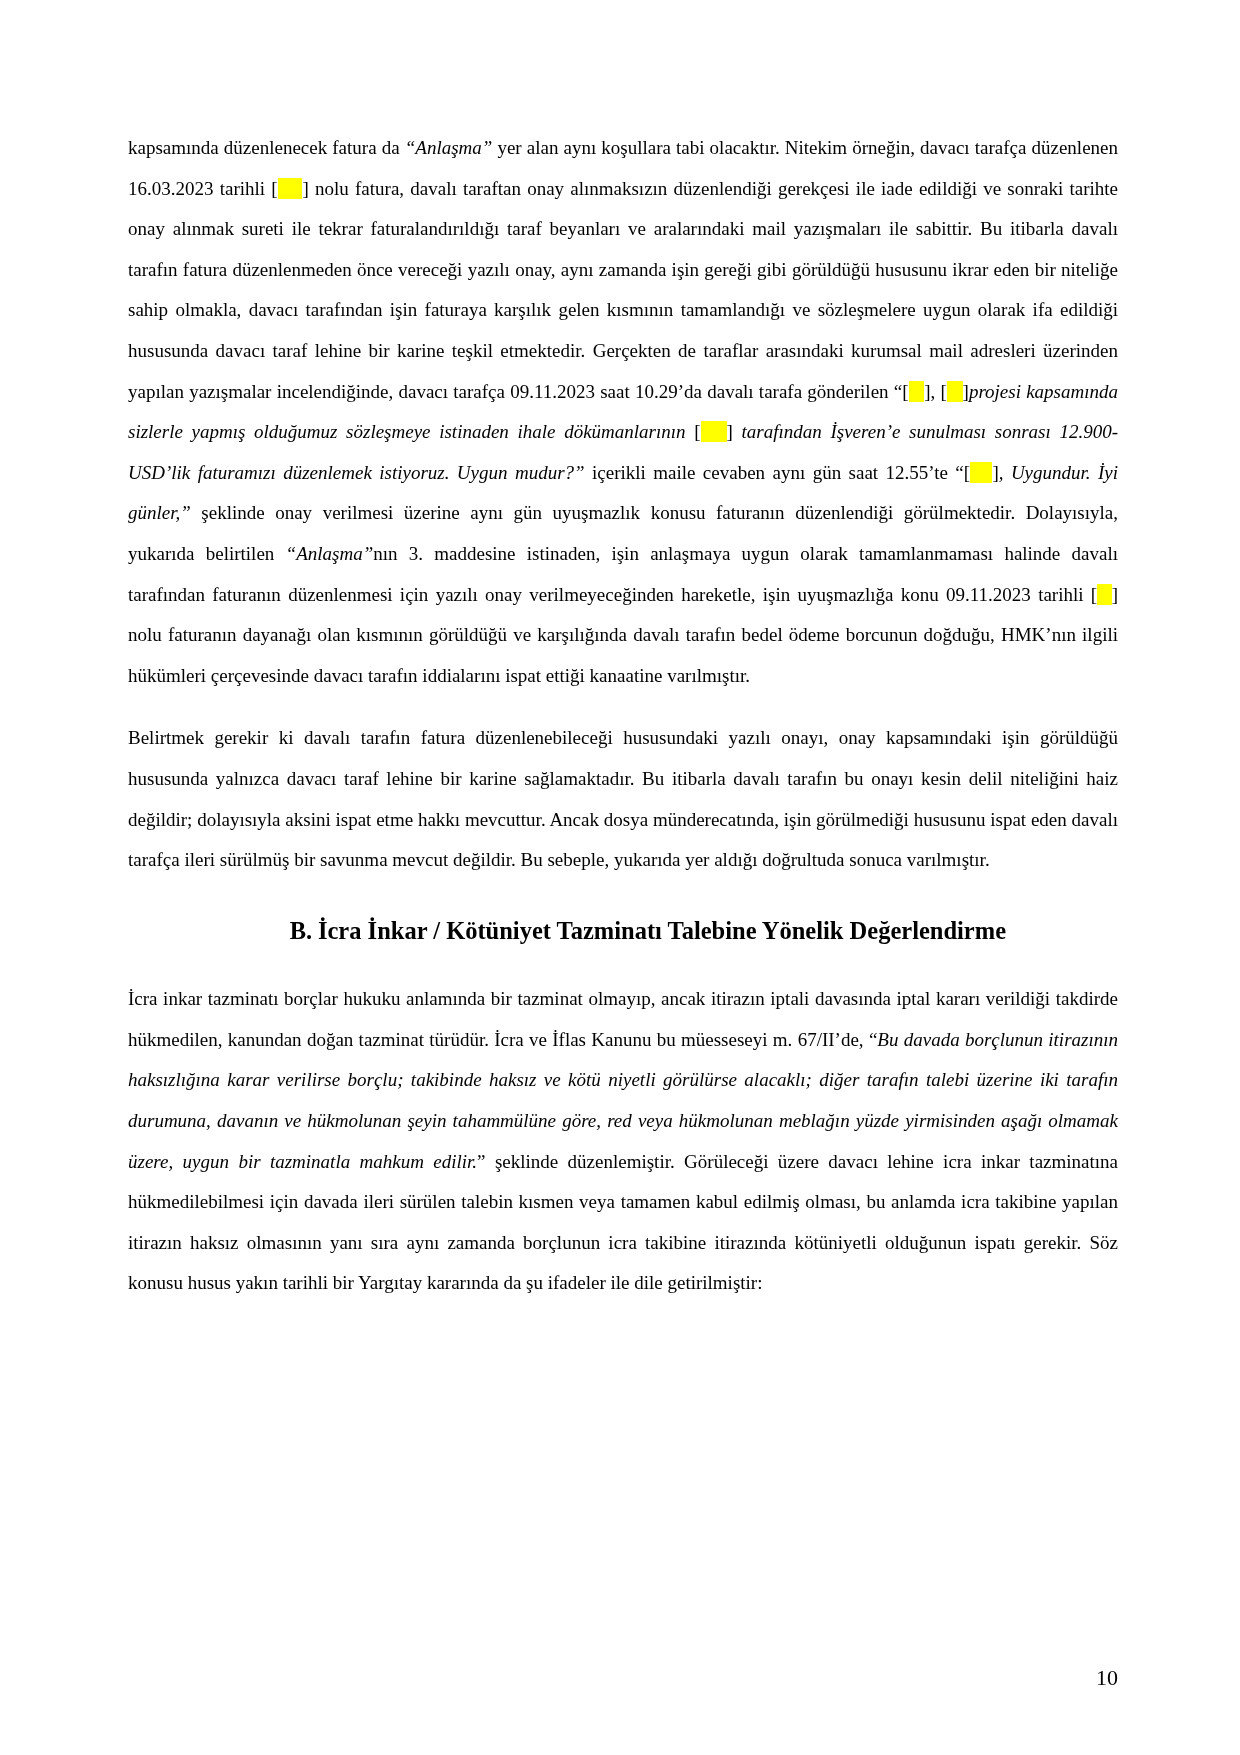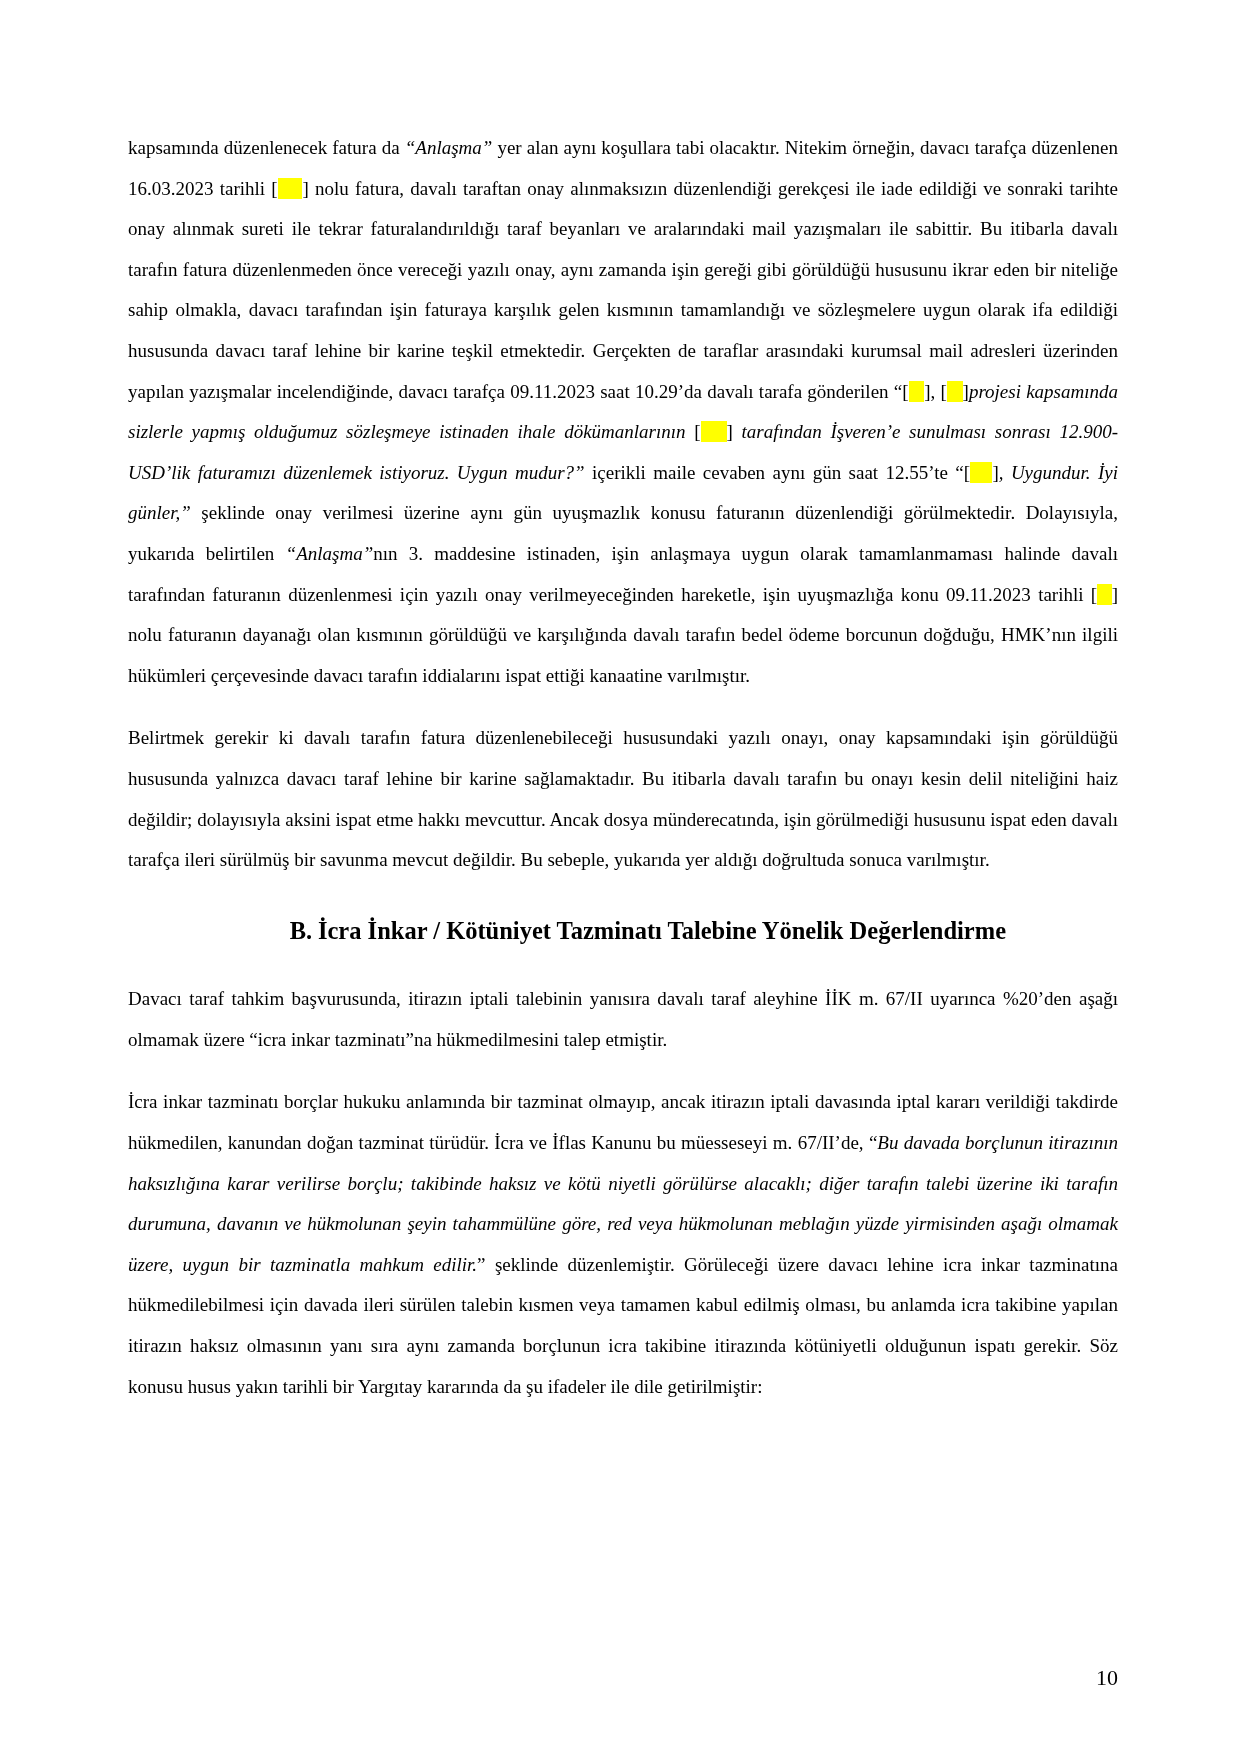--- a/index.html
+++ b/index.html
@@ -63,19 +63,18 @@
 <body>
 
 <div class="page">
 
   <p class="body-text"><span>kapsamında düzenlenecek fatura da </span><i>“Anlaşma”</i><span> yer alan aynı koşullara tabi olacaktır. Nitekim örneğin, davacı tarafça düzenlenen 16.03.2023 tarihli </span><span class="redact-brackets"><span>[</span><span class="redact">&nbsp;&nbsp;&nbsp;&nbsp;</span><span>]</span></span><span> nolu fatura, davalı taraftan onay alınmaksızın düzenlendiği gerekçesi ile iade edildiği ve sonraki tarihte onay alınmak sureti ile tekrar faturalandırıldığı taraf beyanları ve aralarındaki mail yazışmaları ile sabittir. Bu itibarla davalı tarafın fatura düzenlenmeden önce vereceği yazılı onay, aynı zamanda işin gereği gibi görüldüğü hususunu ikrar eden bir niteliğe sahip olmakla, davacı tarafından işin faturaya karşılık gelen kısmının tamamlandığı ve sözleşmelere uygun olarak ifa edildiği hususunda davacı taraf lehine bir karine teşkil etmektedir. Gerçekten de taraflar arasındaki kurumsal mail adresleri üzerinden yapılan yazışmalar incelendiğinde, davacı tarafça 09.11.2023 saat 10.29’da davalı tarafa gönderilen “</span><span class="redact-brackets"><span>[</span><span class="redact">&nbsp;&nbsp;&nbsp;</span><span>]</span></span><span>, </span><span class="redact-brackets"><span>[</span><span class="redact">&nbsp;&nbsp;&nbsp;</span><span>]</span></span><i>projesi kapsamında sizlerle yapmış olduğumuz sözleşmeye istinaden ihale dökümanlarının </i><span class="redact-brackets"><span>[</span><span class="redact">&nbsp;&nbsp;&nbsp;</span><span>]</span></span><i> tarafından İşveren’e sunulması sonrası 12.900-USD’lik faturamızı düzenlemek istiyoruz. Uygun mudur?”</i><span> içerikli maile cevaben aynı gün saat 12.55’te “</span><span class="redact-brackets"><span>[</span><span class="redact">&nbsp;&nbsp;&nbsp;</span><span>]</span></span><i>, Uygundur. İyi günler,”</i><span> şeklinde onay verilmesi üzerine aynı gün uyuşmazlık konusu faturanın düzenlendiği görülmektedir. Dolayısıyla, yukarıda belirtilen </span><i>“Anlaşma”</i><span>nın 3. maddesine istinaden, işin anlaşmaya uygun olarak tamamlanmaması halinde davalı tarafından faturanın düzenlenmesi için yazılı onay verilmeyeceğinden hareketle, işin uyuşmazlığa konu 09.11.2023 tarihli </span><span class="redact-brackets"><span>[</span><span class="redact">&nbsp;&nbsp;</span><span>]</span></span><span> nolu faturanın dayanağı olan kısmının görüldüğü ve karşılığında davalı tarafın bedel ödeme borcunun doğduğu, HMK’nın ilgili hükümleri çerçevesinde davacı tarafın iddialarını ispat ettiği kanaatine varılmıştır.</span></p>
 
   <p class="body-text">Belirtmek gerekir ki davalı tarafın fatura düzenlenebileceği hususundaki yazılı onayı, onay kapsamındaki işin görüldüğü hususunda yalnızca davacı taraf lehine bir karine sağlamaktadır. Bu itibarla davalı tarafın bu onayı kesin delil niteliğini haiz değildir; dolayısıyla aksini ispat etme hakkı mevcuttur. Ancak dosya münderecatında, işin görülmediği hususunu ispat eden davalı tarafça ileri sürülmüş bir savunma mevcut değildir. Bu sebeple, yukarıda yer aldığı doğrultuda sonuca varılmıştır.</p>
 
   <h2 class="section-heading"><span class="marker">B.</span><span>İcra İnkar / Kötüniyet Tazminatı Talebine Yönelik Değerlendirme</span></h2>
 
-  <p class="body-text">Davacı taraf tahkim başvurusunda, itirazın iptali talebinin yanısıra davalı taraf aleyhine İİK m. 67/II uyarınca %20’den aşağı olmamak üzere “icra inkar tazminatı”na hükmedilmesini talep etmiştir.</p>
 
   <p class="body-text"><span>İcra inkar tazminatı borçlar hukuku anlamında bir tazminat olmayıp, ancak itirazın iptali davasında iptal kararı verildiği takdirde hükmedilen, kanundan doğan tazminat türüdür. İcra ve İflas Kanunu bu müesseseyi m. 67/II’de, “</span><i>Bu davada borçlunun itirazının haksızlığına karar verilirse borçlu; takibinde haksız ve kötü niyetli görülürse alacaklı; diğer tarafın talebi üzerine iki tarafın durumuna, davanın ve hükmolunan şeyin tahammülüne göre, red veya hükmolunan meblağın yüzde yirmisinden aşağı olmamak üzere, uygun bir tazminatla mahkum edilir.</i><span>” şeklinde düzenlemiştir. Görüleceği üzere davacı lehine icra inkar tazminatına hükmedilebilmesi için davada ileri sürülen talebin kısmen veya tamamen kabul edilmiş olması, bu anlamda icra takibine yapılan itirazın haksız olmasının yanı sıra aynı zamanda borçlunun icra takibine itirazında kötüniyetli olduğunun ispatı gerekir. Söz konusu husus yakın tarihli bir Yargıtay kararında da şu ifadeler ile dile getirilmiştir:</span></p>
 
   <div class="page-number">10</div>
 
 </div>
 
 </body></html>

